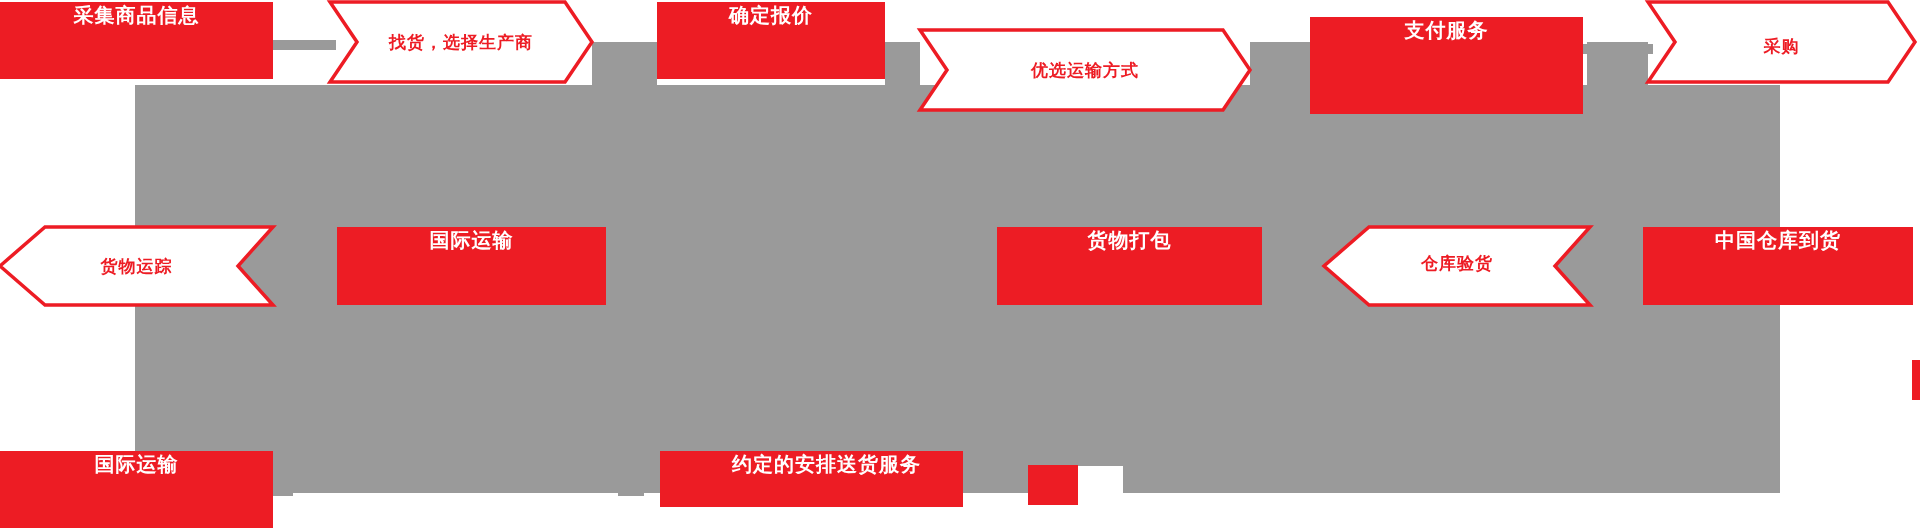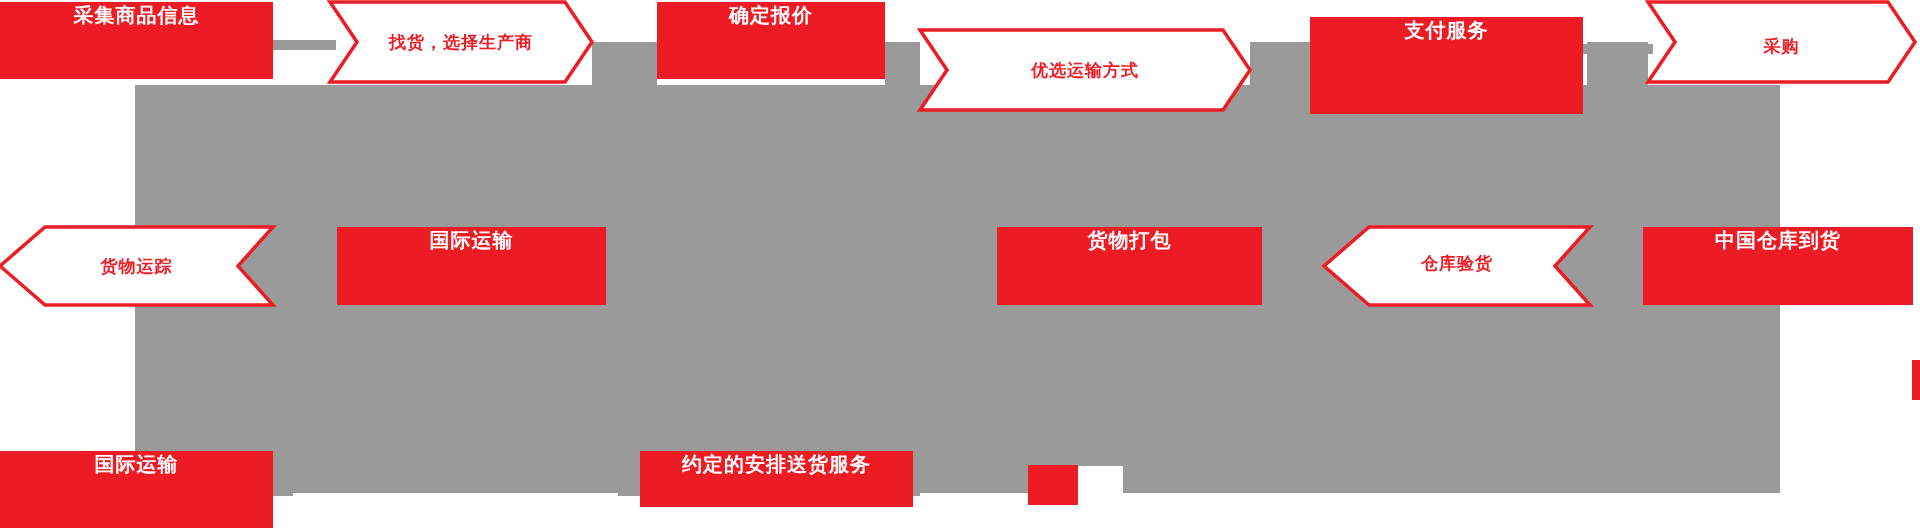--- a/index.html
+++ b/index.html
@@ -108,21 +108,21 @@
 
   <div class="box" style="left:1643px;top:227px;width:270px;height:78px;">
     <span class="lbl">中国仓库到货</span>
   </div>
 
   <div class="box" style="left:0;top:451px;width:273px;height:77px;">
     <span class="lbl">国际运输</span>
   </div>
 
 
-  <div class="box" style="left:640px;top:451px;width:273px;height:56px;">
+  <div class="box" style="left:660px;top:451px;width:273px;height:56px;padding-left:30px;">
     <span class="lbl">约定的安排送货服务</span>
   </div>
 
   <div class="abs redfill" style="left:1028px;top:465px;width:50px;height:40px;"></div>
 
   <div class="abs redfill" style="left:1912px;top:360px;width:8px;height:40px;"></div>
 
 </div>
 
 </body></html>

